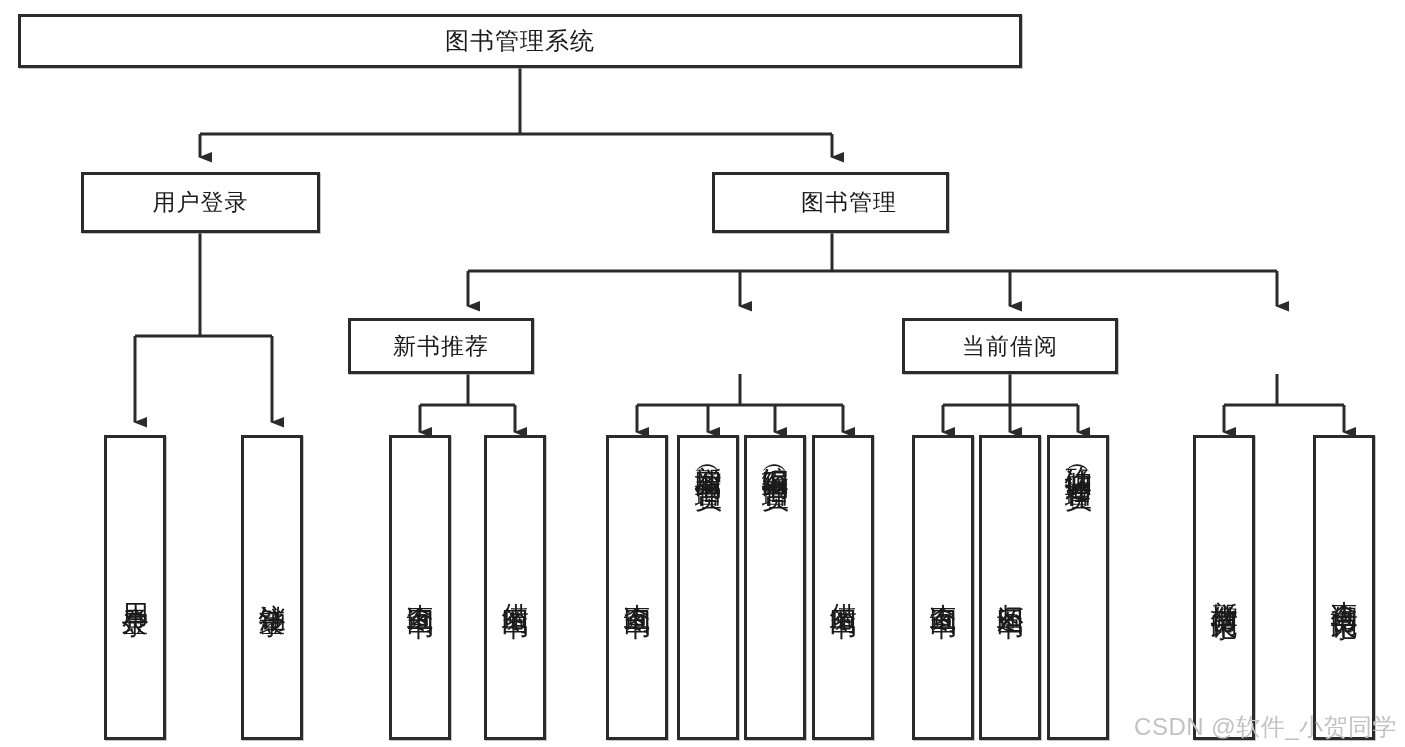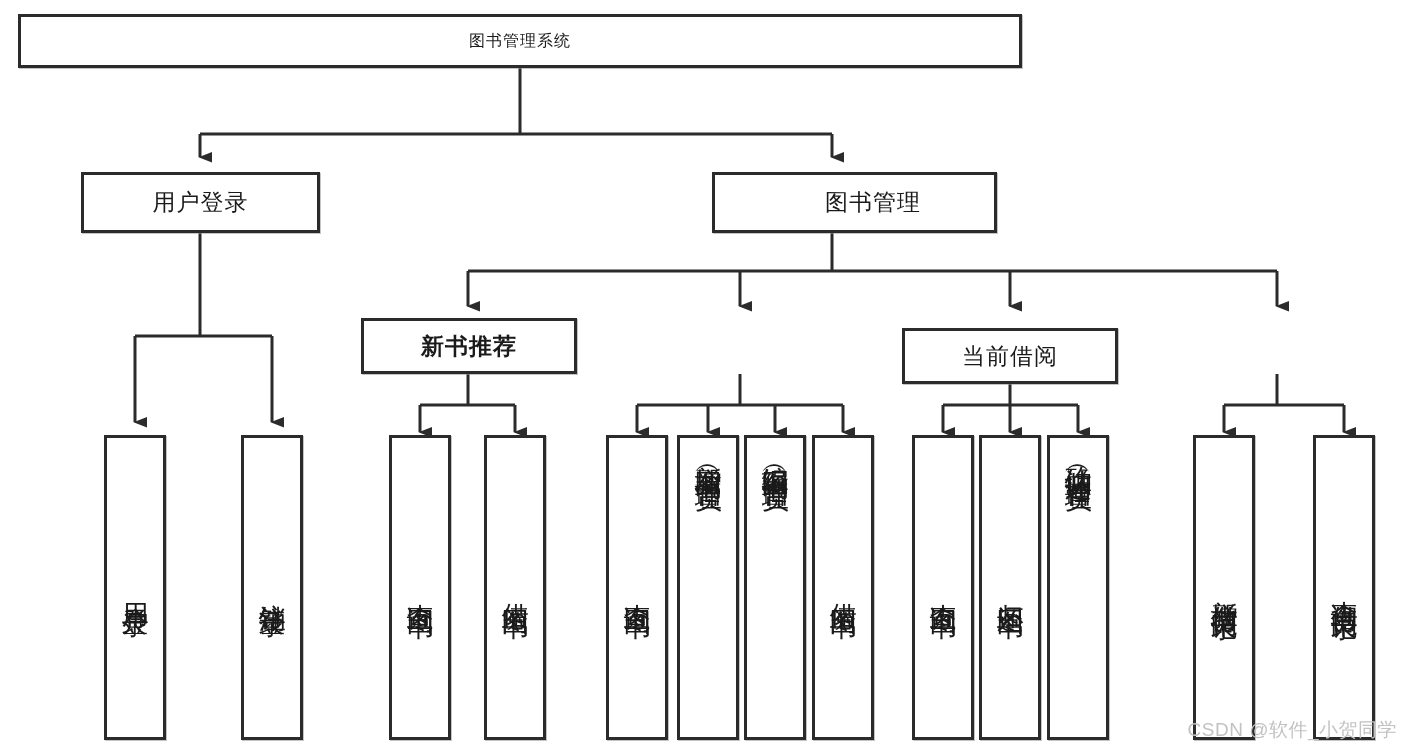--- a/index.html
+++ b/index.html
@@ -18,21 +18,21 @@
     box-sizing:border-box;
     background:#ffffff;
     border:3px solid #2b2b2b;
     box-shadow:1px 1px 0 rgba(150,150,150,.55);
     display:flex;
     align-items:center;
     justify-content:center;
     color:#1a1a1a;
   }
   .node.h{ font-size:23px; letter-spacing:1px; }
-  .node.root{ font-size:16px; }
+  .node.root{ font-size:24px; }
 
   
   .node.v{
     align-items:flex-start;
     justify-content:center;
     padding-top:6px;
   }
   .node.v .vtext{
     writing-mode:vertical-rl;
     text-orientation:upright;
@@ -40,21 +40,21 @@
     line-height:1.06;
     letter-spacing:3px;
     white-space:nowrap;
     color:#1a1a1a;
   }
   .node.v.center{ align-items:center; padding-top:0; }
 
   .watermark{
     position:absolute;
     right:8px;bottom:4px;
-    font-size:19px;
+    font-size:24px;
     color:#c2c2c2;
     letter-spacing:.5px;
     white-space:nowrap;
     font-family:"Liberation Sans","DejaVu Sans",sans-serif;
   }
 </style>
 </head>
 <body>
 
 <div id="canvas">
@@ -110,28 +110,28 @@
     </g>
   </svg>
 
   <div class="node h root" style="left:18px;top:14px;width:1004px;height:54px;">
     <span>图书管理系统</span>
   </div>
 
   <div class="node h" style="left:81px;top:172px;width:239px;height:61px;">
     <span>用户登录</span>
   </div>
-  <div class="node h" style="left:712px;top:172px;width:285px;height:61px;padding-left:37px;">
+  <div class="node h" style="left:712px;top:172px;width:237px;height:61px;padding-left:37px;">
     <span>图书管理</span>
   </div>
 
-  <div class="node h" style="left:361px;top:318px;width:216px;height:56px;font-weight:bold;">
+  <div class="node h" style="left:348px;top:318px;width:186px;height:56px;">
     <span>新书推荐</span>
   </div>
-  <div class="node h" style="left:902px;top:328px;width:216px;height:56px;">
+  <div class="node h" style="left:902px;top:318px;width:216px;height:56px;">
     <span>当前借阅</span>
   </div>
 
   <div class="node v center" style="left:104px;top:435px;width:62px;height:305px;">
     <span class="vtext">用户登录</span>
   </div>
   <div class="node v center" style="left:241px;top:435px;width:62px;height:305px;">
     <span class="vtext">注销登录</span>
   </div>
 

